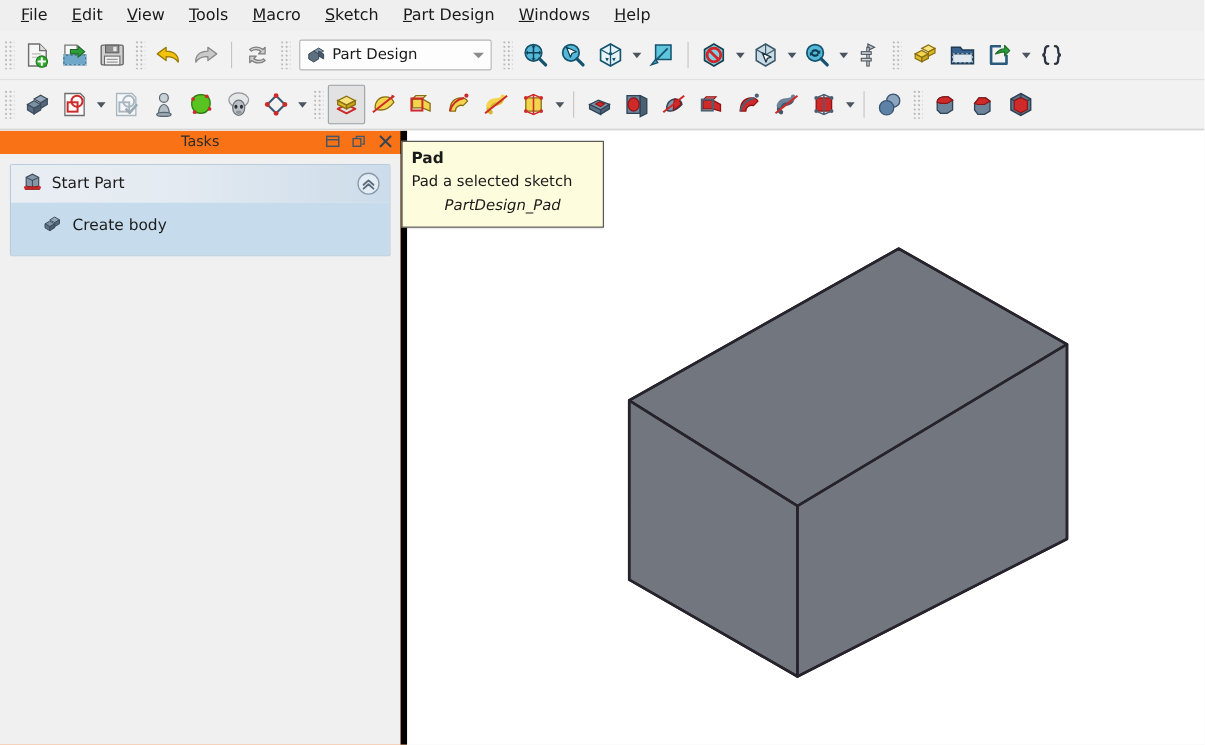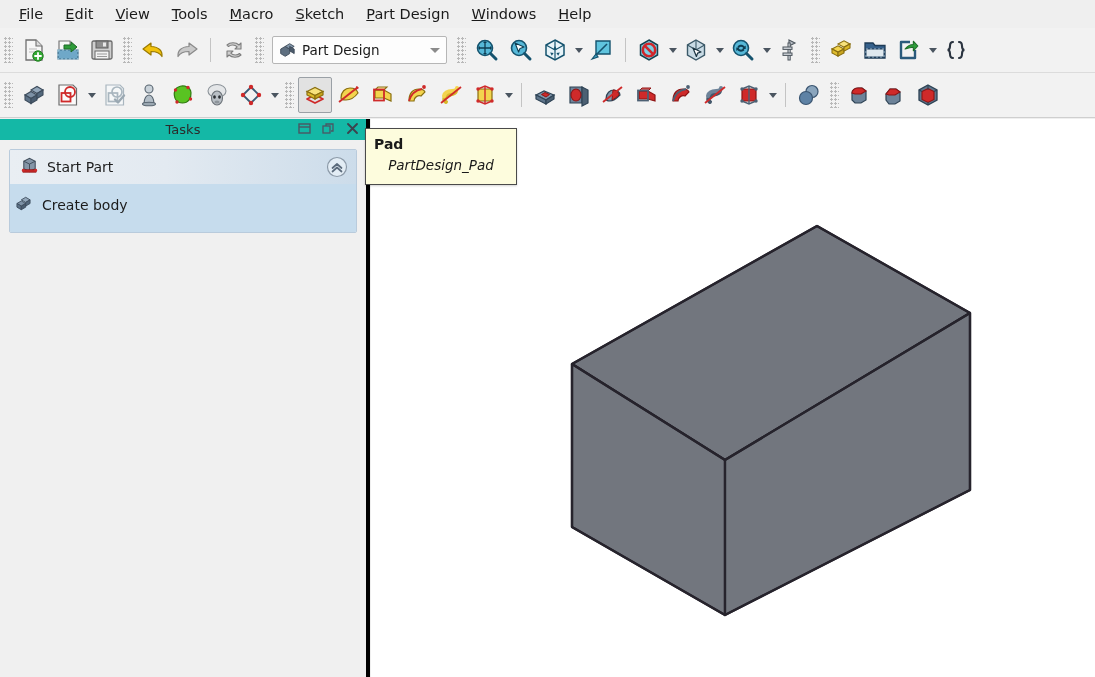--- a/index.html
+++ b/index.html
@@ -106,22 +106,22 @@
     content: "";
     border-left: 5px solid transparent;
     border-right: 5px solid transparent;
     border-top: 5px solid #8b8b8b;
   }
 
   
   .left-panel {
     position: absolute; left: 0; top: 119px;
     width: 370px; height: 558px;
-    background: #14b8a6;
-    border-right: 4px solid #000000;
+    background: #f97316;
+    border-right: 6px solid #000000;
   }
   .panel-title {
     position: relative;
     height: 21px;
     display: flex; align-items: center; justify-content: center;
     font-size: 13px; color: #2b2b2b;
   }
   .panel-btns {
     position: absolute; right: 6px; top: 2px;
     display: flex; gap: 9px; align-items: center;
@@ -156,40 +156,40 @@
     width: 22px; height: 22px;
     cursor: default;
   }
   .task-content {
     background: #c6dced;
     padding: 6px 0 12px 0;
   }
   .task-item {
     height: 30px;
     display: flex; align-items: center;
-    padding-left: 4px;
+    padding-left: 28px;
     cursor: default;
   }
   .task-item .ti-label {
     font-size: 14px; color: #1c1c1c; margin-left: 9px;
   }
 
   
   .view3d {
     position: absolute; left: 371px; top: 119px;
     width: 724px; height: 558px;
     background: #ffffff;
     overflow: hidden;
   }
 
   
   .tooltip {
     position: absolute;
     left: 365px; top: 128px;
-    width: 152px;
+    width: 184px;
     background: #fdfcdd;
     border: 1px solid #4a4a4a;
     padding: 6px 8px 8px 8px;
     z-index: 50;
     box-shadow: 0 1px 2px rgba(0,0,0,0.18);
   }
   .tt-title { font-size: 14px; font-weight: bold; color: #1a1a1a; line-height: 19px; }
   .tt-desc  { font-size: 13.5px; color: #1a1a1a; line-height: 22px; }
   .tt-cmd   { font-size: 13.5px; color: #1a1a1a; font-style: italic; line-height: 22px; text-align: center; }
 </style>
@@ -777,16 +777,17 @@
 
       <polygon points="446,107 599,194 599,371 354,496 201,408 201,245" fill="none" stroke="#26232c" stroke-width="2.4" stroke-linejoin="round"></polygon>
       <line x1="354" y1="341" x2="354" y2="496" stroke="#26232c" stroke-width="2.2"></line>
       <line x1="201" y1="245" x2="354" y2="341" stroke="#26232c" stroke-width="2.2"></line>
       <line x1="354" y1="341" x2="599" y2="194" stroke="#26232c" stroke-width="2.2"></line>
     </svg>
   </div>
 
   <div class="tooltip">
     <div class="tt-title">Pad</div>
+    <div class="tt-desc">Pad a selected sketch</div>
     <div class="tt-cmd">PartDesign_Pad</div>
   </div>
 
 </div>
 
 </body></html>

